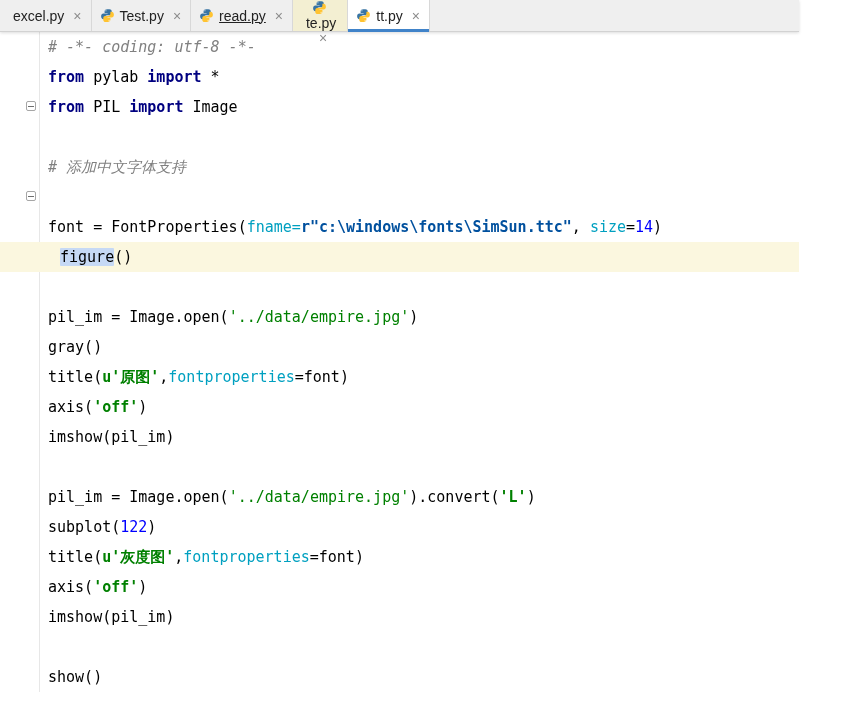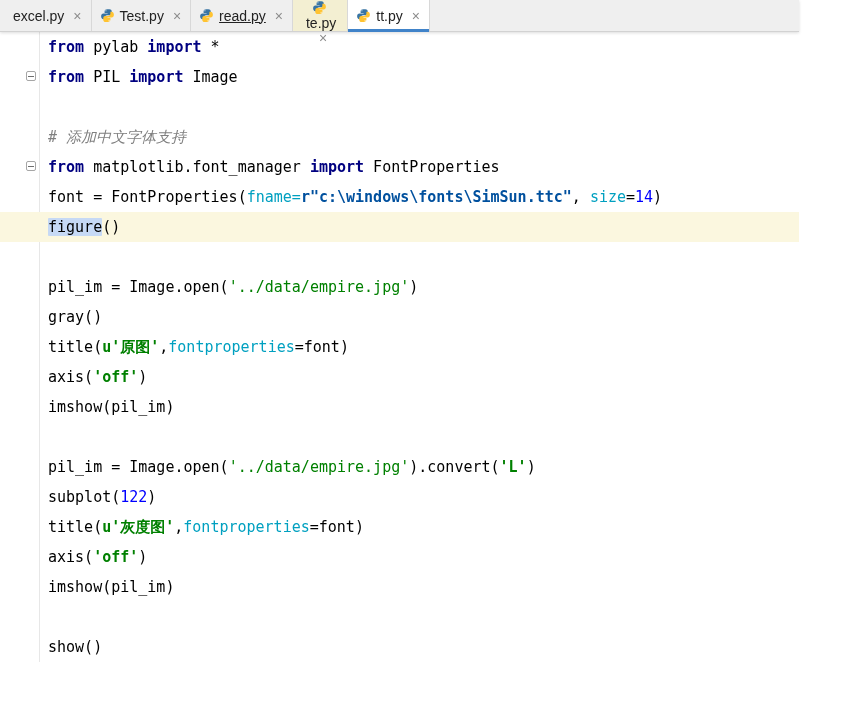--- a/index.html
+++ b/index.html
@@ -21,21 +21,21 @@
   .tab.active::after{content:"";position:absolute;left:0;right:0;bottom:-1px;height:3px;background:var(--accent);}
   .tab.highlighted{background:var(--tabhl);flex-direction:column;}
   .tab.underlined .label{text-decoration:underline;}
   .tab .close{color:#8c8c8c;font-size:14px;margin-left:7px;line-height:1;cursor:pointer;}
   .pyicon{width:15px;height:15px;flex:none;display:block;}
 
   
   .editor{flex:1;background:#fff;overflow:hidden;position:relative;
           font-family:"DejaVu Sans Mono","Liberation Mono",monospace;font-size:15px;}
   .line{display:flex;height:30px;line-height:30px;white-space:pre;}
-  .line.current{background:var(--currentline);}
+  .line.current{background:var(--currentline);padding-left:12px;}
   .gutter{width:40px;flex:none;position:relative;border-right:1px solid #e7e7e7;}
   .line.current .gutter{border-right-color:transparent;}
   .fold{position:absolute;right:3px;top:50%;margin-top:-6px;width:10px;height:10px;border:1px solid #a6a6a6;
         background:#fff;border-radius:2px;cursor:pointer;}
   .fold::after{content:"";position:absolute;left:1px;right:1px;top:50%;border-top:1px solid #6e6e6e;}
   .code{padding-left:8px;}
 
   .tk-comment{color:var(--comment);font-style:italic;}
   .tk-kw{color:var(--keyword);font-weight:bold;}
   .tk-plain{color:#000;}
@@ -90,25 +90,26 @@
           <path fill="#3874a3" d="M7.9 1.2c-1.9 0-3 .9-3 2.2v1.9h3.2v.6H3.6c-1.4 0-2.4 1.1-2.4 3s1 3.1 2.4 3.1h1.3v-1.9c0-1.4 1.2-2.5 2.6-2.5h2.9c1.2 0 2.1-1 2.1-2.2V3.4c0-1.3-1.1-2.2-2.4-2.2z"></path>
           <path fill="#ffc331" d="M8.1 14.8c1.9 0 3-.9 3-2.2v-1.9H7.9v-.6h4.5c1.4 0 2.4-1.1 2.4-3s-1-3.1-2.4-3.1h-1.3v1.9c0 1.4-1.2 2.5-2.6 2.5H5.6c-1.2 0-2.1 1-2.1 2.2v2.1c0 1.3 1.1 2.2 2.4 2.2z"></path>
           <circle fill="#fff" cx="6.3" cy="2.9" r=".6"></circle>
           <circle fill="#fff" cx="9.7" cy="13.1" r=".6"></circle>
         </svg>
         <span class="label">tt.py</span>
         <span class="close">×</span>
       </div>
     </div>
   <div class="editor">
+      <div class="line"><div class="gutter"></div><div class="code"><span class="tk-comment"># -*- coding: utf-8 -*-</span></div></div>
       <div class="line"><div class="gutter"></div><div class="code"><span class="tk-kw">from</span><span class="tk-plain"> pylab </span><span class="tk-kw">import</span><span class="tk-plain"> *</span></div></div>
       <div class="line"><div class="gutter"><div class="fold"></div></div><div class="code"><span class="tk-kw">from</span><span class="tk-plain"> PIL </span><span class="tk-kw">import</span><span class="tk-plain"> Image</span></div></div>
       <div class="line"><div class="gutter"></div><div class="code"></div></div>
       <div class="line"><div class="gutter"></div><div class="code"><span class="tk-comment"># 添加中文字体支持</span></div></div>
-      <div class="line"><div class="gutter"><div class="fold"></div></div><div class="code"><span class="tk-kw">from</span><span class="tk-plain"> matplotlib.font_manager </span><span class="tk-kw">import</span><span class="tk-plain"> FontProperties</span></div></div>
+      <div class="line"><div class="gutter"><div class="fold"></div></div></div>
       <div class="line"><div class="gutter"></div><div class="code"><span class="tk-plain">font = FontProperties(</span><span class="tk-kwarg">fname=</span><span class="tk-rawstr">r"c:\windows\fonts\SimSun.ttc"</span><span class="tk-plain">, </span><span class="tk-kwarg">size</span><span class="tk-plain">=</span><span class="tk-num">14</span><span class="tk-plain">)</span></div></div>
       <div class="line current"><div class="gutter"></div><div class="code"><span class="tk-hl">figure</span><span class="tk-plain">()</span></div></div>
       <div class="line"><div class="gutter"></div><div class="code"></div></div>
       <div class="line"><div class="gutter"></div><div class="code"><span class="tk-plain">pil_im = Image.open(</span><span class="tk-str">'../data/empire.jpg'</span><span class="tk-plain">)</span></div></div>
       <div class="line"><div class="gutter"></div><div class="code"><span class="tk-plain">gray()</span></div></div>
       <div class="line"><div class="gutter"></div><div class="code"><span class="tk-plain">title(</span><span class="tk-strb">u'原图'</span><span class="tk-plain">,</span><span class="tk-kwarg">fontproperties</span><span class="tk-plain">=font)</span></div></div>
       <div class="line"><div class="gutter"></div><div class="code"><span class="tk-plain">axis(</span><span class="tk-strb">'off'</span><span class="tk-plain">)</span></div></div>
       <div class="line"><div class="gutter"></div><div class="code"><span class="tk-plain">imshow(pil_im)</span></div></div>
       <div class="line"><div class="gutter"></div><div class="code"></div></div>
       <div class="line"><div class="gutter"></div><div class="code"><span class="tk-plain">pil_im = Image.open(</span><span class="tk-str">'../data/empire.jpg'</span><span class="tk-plain">).convert(</span><span class="tk-strb">'L'</span><span class="tk-plain">)</span></div></div>

